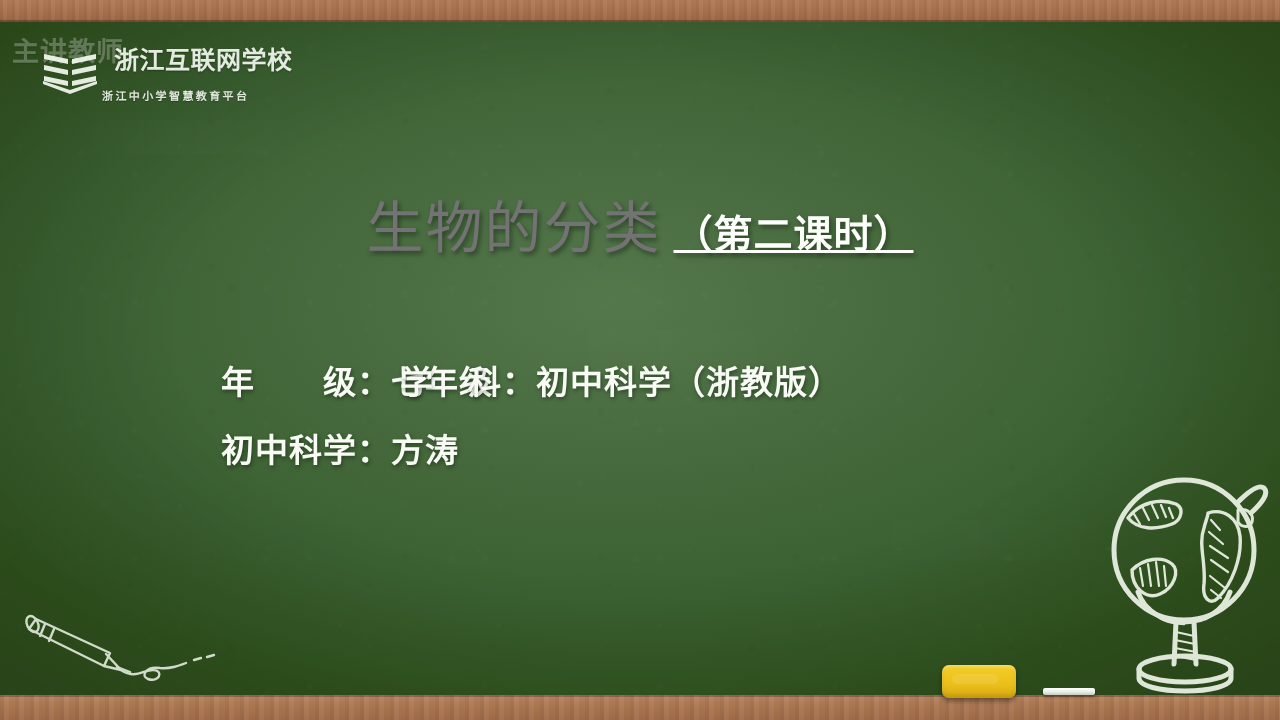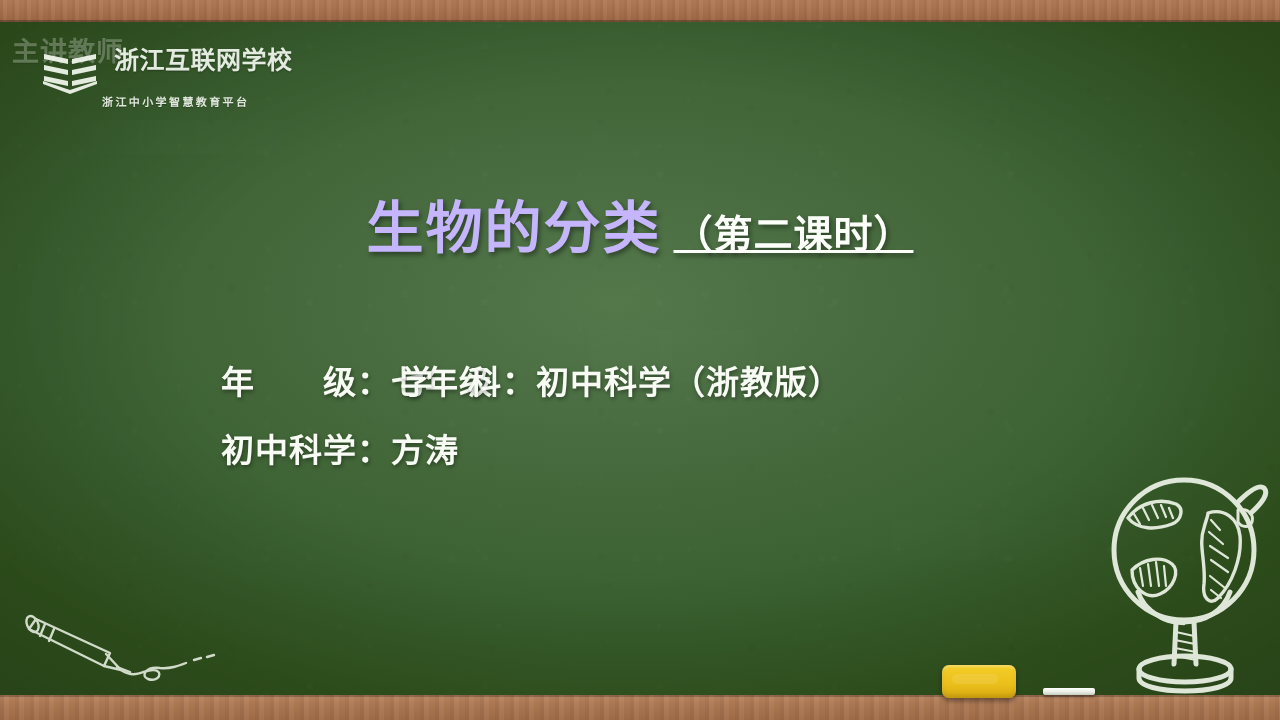--- a/index.html
+++ b/index.html
@@ -129,43 +129,43 @@
     font-size: 25px;
     font-weight: 700;
     letter-spacing: .5px;
     color: rgba(242,248,238,.93);
     white-space: nowrap;
     line-height: 28px;
     text-shadow: 0 1px 2px rgba(0,0,0,.30);
     margin-left: 12px;
   }
   .brand-sub {
-    margin-top: 19px;
+    margin-top: 13px;
     font-size: 11px;
     font-weight: 700;
     letter-spacing: 2.4px;
     color: rgba(242,248,238,.90);
     white-space: nowrap;
     text-shadow: 0 1px 1px rgba(0,0,0,.28);
   }
 
   
   .title-row {
     position: absolute;
     left: 0; top: 182px; width: 1280px;
     display: flex;
     align-items: baseline;
     justify-content: center;
     white-space: nowrap;
   }
   .title-main {
     font-size: 57px;
-    font-weight: 700;
+    font-weight: 400;
     letter-spacing: 2px;
-    color: #c4b5fd;
+    color: #737373;
     text-shadow: 2px 3px 5px rgba(0,0,0,.42);
   }
   .title-sub {
     font-size: 39px;
     font-weight: 700;
     letter-spacing: 1px;
     color: #fdfffb;
     margin-left: 12px;
     text-shadow: 2px 3px 5px rgba(0,0,0,.42);
     text-decoration: underline;

